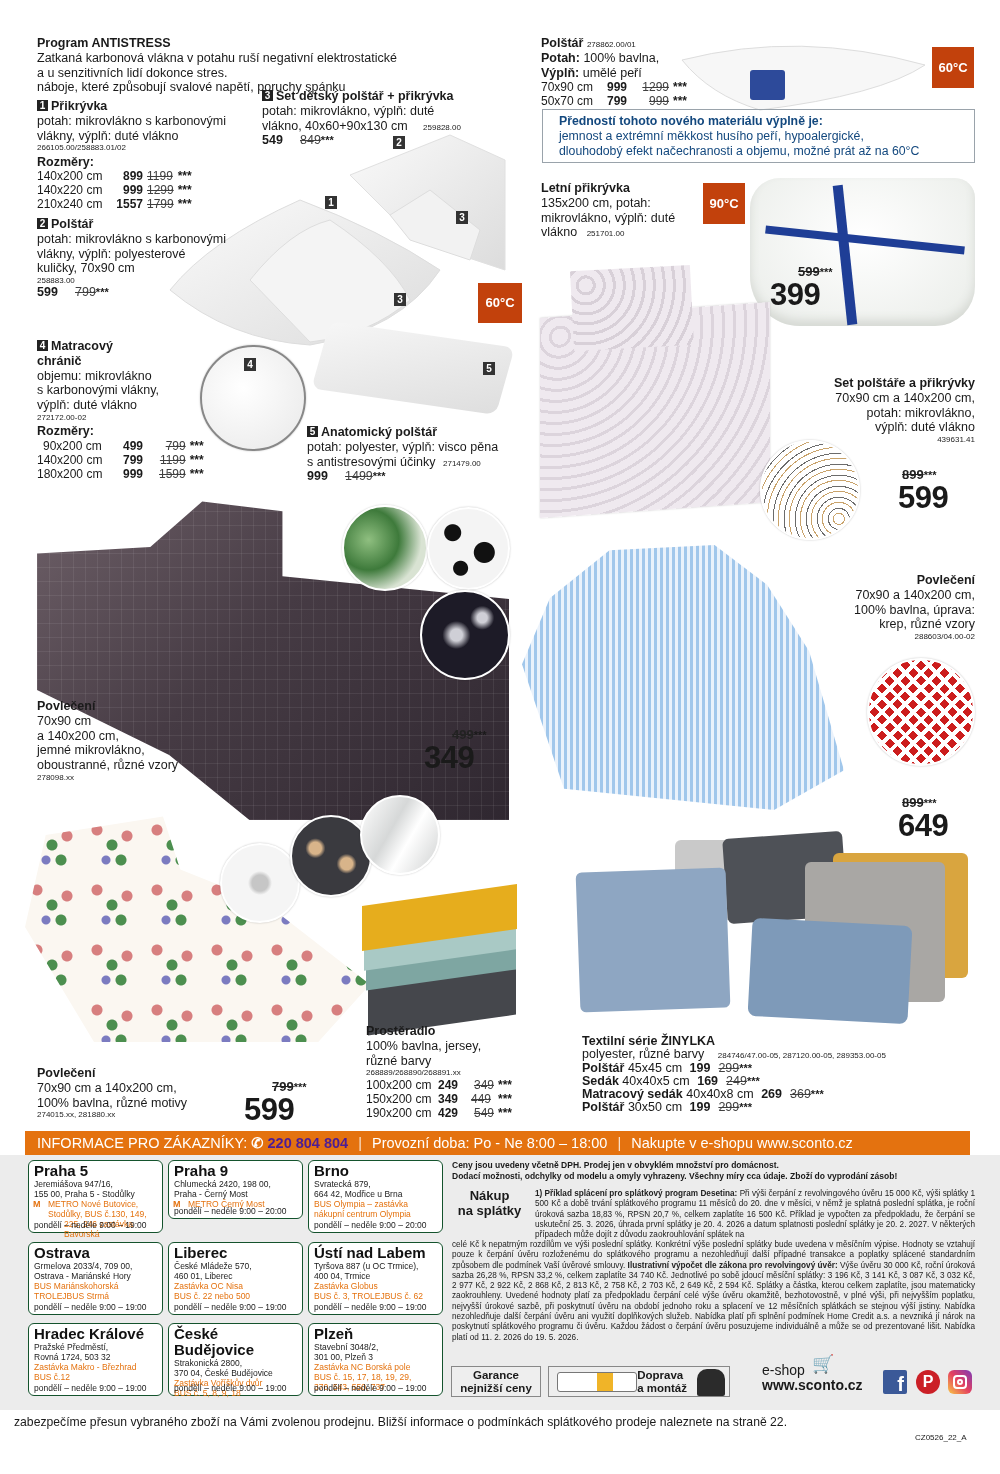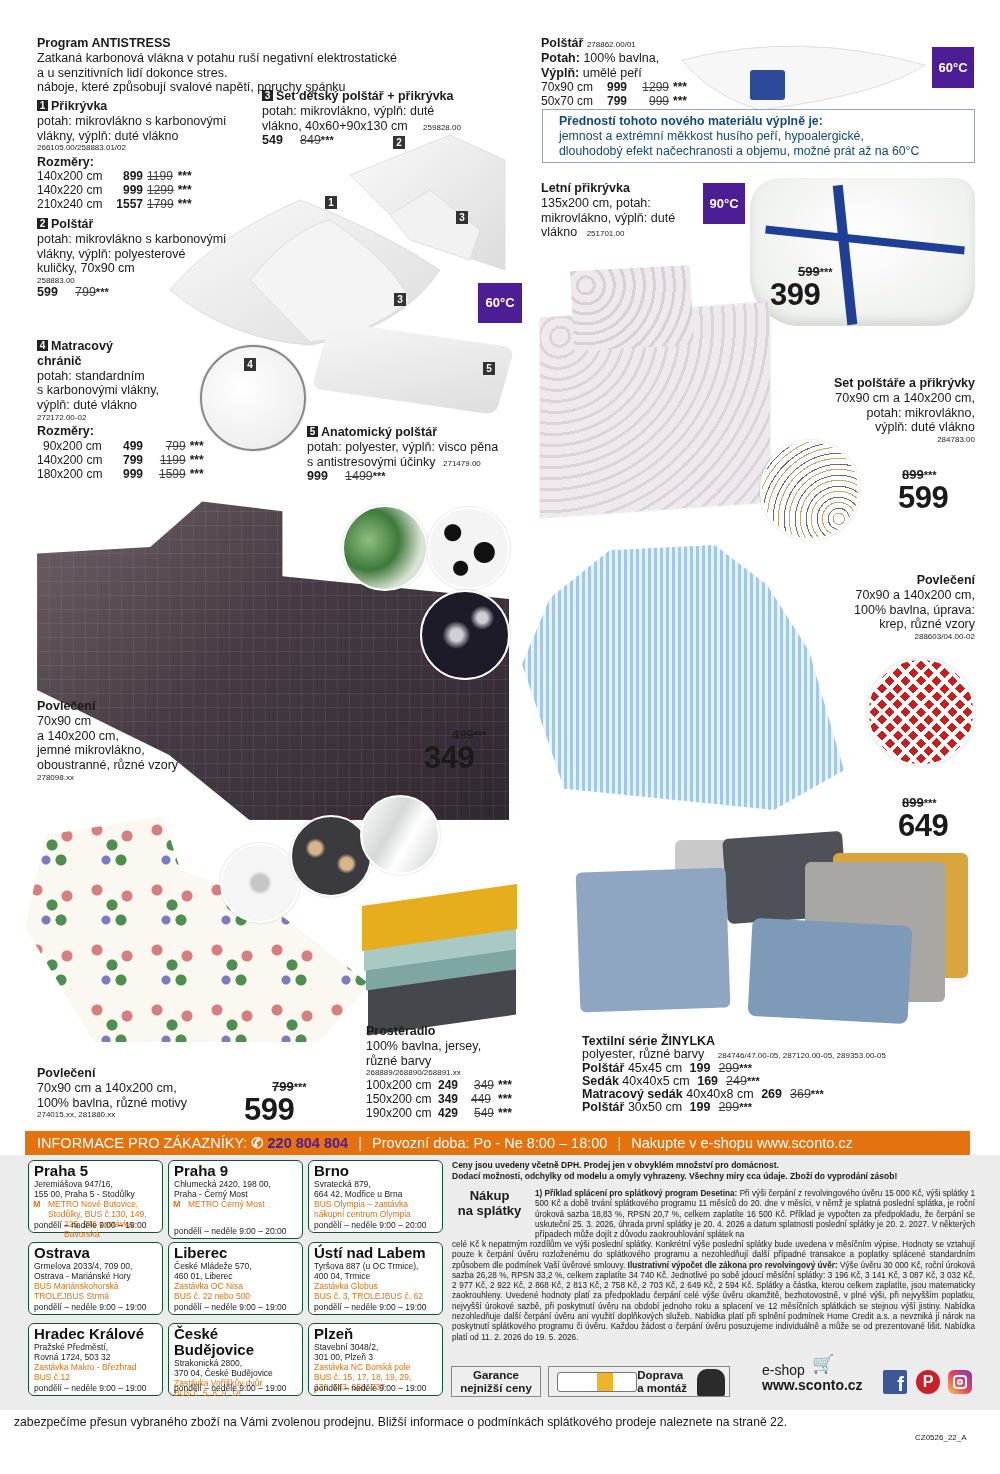--- a/index.html
+++ b/index.html
@@ -4,21 +4,21 @@
 <style>
 *{box-sizing:border-box;margin:0;padding:0}
 html,body{width:1000px;height:1474px;background:#fff;overflow:hidden}
 body{position:relative;font-family:"Liberation Sans",sans-serif;color:#1a1a1a;font-size:12px;line-height:1.18}
 .abs{position:absolute}
 .b{font-weight:bold}
 .sku{font-size:8px;color:#222}
 .old{text-decoration:line-through;color:#404040}
 .ast{font-weight:bold;font-size:11px}
 .badge{display:inline-block;background:#222;color:#fff;font-weight:bold;font-size:10px;width:11px;height:11px;line-height:11px;text-align:center;margin-right:3px;vertical-align:1px}
-.tag{background:#4c1d95;color:#fff;font-weight:bold;font-size:13px;display:flex;align-items:center;justify-content:center}
+.tag{background:#c2410c;color:#fff;font-weight:bold;font-size:13px;display:flex;align-items:center;justify-content:center}
 .bigprice{font-weight:bold;font-size:31px;letter-spacing:-0.5px;line-height:1}
 .oldprice{font-weight:bold;font-size:13px;color:#222}
 .circle{position:absolute;border-radius:50%;border:2px solid #fff;box-shadow:0 0 2px rgba(0,0,0,.25);overflow:hidden}
 .numbox{position:absolute;background:#333;color:#fff;font-weight:bold;font-size:10px;width:12px;height:13px;line-height:13px;text-align:center}
 table.sz{border-collapse:collapse}
 table.sz td{padding:0 4px 0 0;white-space:nowrap;font-size:12px;line-height:14px}
 
 .img{position:absolute}
 
 .infobar{position:absolute;left:25px;top:1131px;width:945px;height:24px;background:#e4720f;color:#fff;font-size:14.5px;line-height:24px;padding-left:12px;white-space:nowrap}
@@ -153,21 +153,21 @@
 <div class="abs" style="left:262px;top:89px;width:240px;font-size:12.5px">
   <div class="b"><span class="badge">3</span><span>Set dětský polštář + přikrývka</span></div>
   <div>potah: mikrovlákno, výplň: duté</div>
   <div><span>vlákno, 40x60+90x130 cm</span> <span class="sku" style="margin-left:12px">259828.00</span></div>
   <div><span class="b" style="display:inline-block;width:38px">549</span><span class="old">849</span><span class="ast">***</span></div>
 </div>
 
 <div class="abs" style="left:37px;top:339px;width:190px;font-size:12.5px">
   <div class="b"><span class="badge">4</span><span>Matracový</span></div>
   <div class="b">chránič</div>
-  <div>potah: standardním</div>
+  <div>objemu: mikrovlákno</div>
   <div>s karbonovými vlákny,</div>
   <div>výplň: duté vlákno</div>
   <div class="sku">272172.00-02</div>
   <div class="b" style="margin-top:2px">Rozměry:</div>
   <table class="sz">
     <tbody>
         <tr>
           <td style="width:86px;padding-left:6px">90x200 cm</td>
           <td class="b" style="width:36px">499</td>
           <td class="old" style="text-align:right;width:30px">799</td>
@@ -233,21 +233,21 @@
 <div class="abs" style="left:770px;top:264px">
   <div style="padding-left:28px"><span class="oldprice old">599</span><span class="ast">***</span></div>
   <div class="bigprice">399</div>
 </div>
 
 <div class="abs" style="left:790px;top:376px;width:185px;text-align:right;font-size:12.5px">
   <div class="b">Set polštáře a přikrývky</div>
   <div>70x90 cm a 140x200 cm,</div>
   <div>potah: mikrovlákno,</div>
   <div>výplň: duté vlákno</div>
-  <div class="sku">284783.00</div>
+  <div class="sku">439631.41</div>
 </div>
 <div class="abs" style="left:898px;top:467px">
   <div style="padding-left:4px"><span class="oldprice old">899</span><span class="ast">***</span></div>
   <div class="bigprice">599</div>
 </div>
 
 <div class="abs" style="left:37px;top:699px;width:190px;font-size:12.5px;background:rgba(255,255,255,.0)">
   <div class="b">Povlečení</div>
   <div>70x90 cm</div>
   <div>a 140x200 cm,</div>
@@ -336,21 +336,21 @@
 
 <div class="store" style="left:28px;top:1160px;height:73px">
   <div class="city">Praha 5</div>
   <div>Jeremiášova 947/16,</div>
     <div>155 00, Praha 5 - Stodůlky</div>
   <div class="tr" style="padding-left:14px"><span style="position:absolute;left:4px;font-weight:bold;font-size:9px">M</span><span>METRO Nové Butovice,</span></div>
   <div class="tr" style="padding-left:14px">Stodůlky, BUS č.130, 149,</div>
   <div class="tr" style="padding-left:30px">225, 246 zastávka Bavorská</div>
   <div class="hrs">pondělí – neděle  9:00 – 19:00</div>
 </div>
-<div class="store" style="left:168px;top:1160px;height:79px">
+<div class="store" style="left:168px;top:1160px;height:59px">
   <div class="city">Praha 9</div>
   <div>Chlumecká 2420, 198 00,</div>
     <div>Praha - Černý Most</div>
   <div class="tr" style="padding-left:14px"><span style="position:absolute;left:4px;font-weight:bold;font-size:9px">M</span><span>METRO Černý Most</span></div>
   <div class="hrs">pondělí – neděle  9:00 – 20:00</div>
 </div>
 <div class="store" style="left:308px;top:1160px;height:73px">
   <div class="city">Brno</div>
   <div>Svratecká 879,</div>
     <div>664 42, Modřice u Brna</div>

